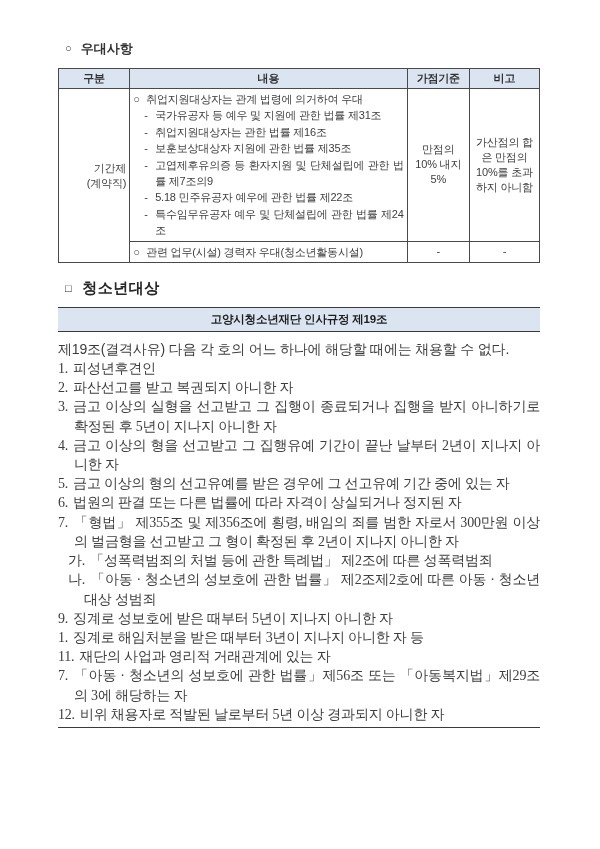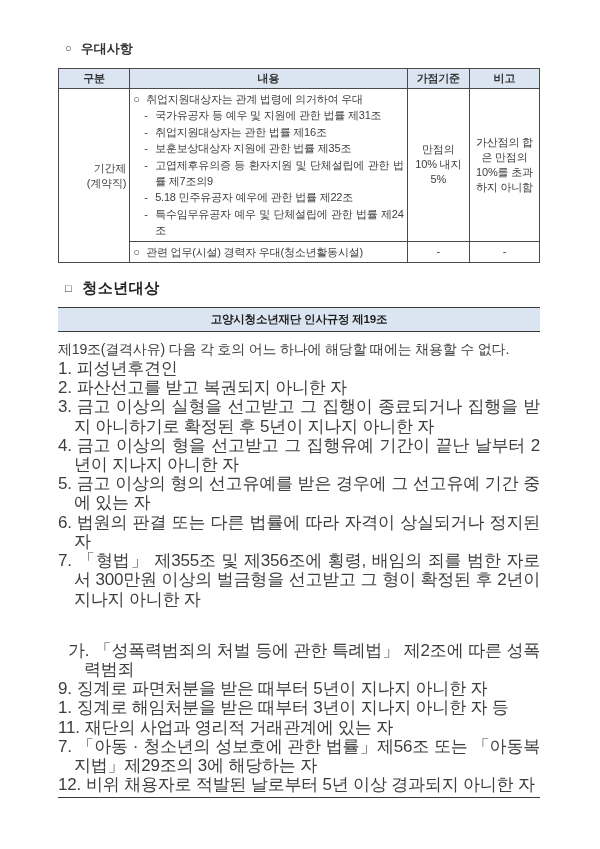--- a/index.html
+++ b/index.html
@@ -31,24 +31,24 @@
   .cline .ctext{flex:1;text-align:justify;}
   .cline.sub{padding-left:11px;}
   .cline.sub .cmark{flex:0 0 11px;}
   td.row2c{padding:3px 4px 3px 5px;height:16px;}
 
   
   .banner{margin-top:9px;background:#dbe5f1;border-top:1.5px solid #3a3a3a;border-bottom:1.5px solid #3a3a3a;
     text-align:center;font-size:11.5px;font-weight:700;color:#1d1d1d;padding:4px 0 4px 0;letter-spacing:-0.2px;}
   .intro{margin-top:8px;font-size:14px;line-height:19px;letter-spacing:-0.2px;}
   .items{margin-top:0;}
-  .item{font-size:17px;line-height:19.2px;letter-spacing:-0.2px;
-    padding-left:16px;text-indent:-16px;text-align:justify;}
+  .item{font-size:14px;line-height:19.2px;letter-spacing:-0.2px;
+    padding-left:16px;text-indent:-16px;text-align:justify;font-family:Liberation Serif, serif;}
   .item .inum{margin-right:5px;}
-  .item.indent{padding-left:26px;text-indent:-16px;margin-top:32px;}
+  .item.indent{padding-left:26px;text-indent:-16px;}
   .divider{border:none;border-top:1.5px solid #3a3a3a;margin:3px 0 0 0;width:482px;}
 </style>
 </head>
 <body>
 
 <div class="page">
 
   <div class="h1">
     <span class="bullet">○</span>
     <span>우대사항</span>
@@ -132,21 +132,22 @@
 
   <div class="items">
       <div class="item"><span class="inum">1.</span><span>피성년후견인</span></div>
       <div class="item"><span class="inum">2.</span><span>파산선고를 받고 복권되지 아니한 자</span></div>
       <div class="item"><span class="inum">3.</span><span>금고 이상의 실형을 선고받고 그 집행이 종료되거나 집행을 받지 아니하기로 확정된 후 5년이 지나지 아니한 자</span></div>
       <div class="item"><span class="inum">4.</span><span>금고 이상의 형을 선고받고 그 집행유예 기간이 끝난 날부터 2년이 지나지 아니한 자</span></div>
       <div class="item"><span class="inum">5.</span><span>금고 이상의 형의 선고유예를 받은 경우에 그 선고유예 기간 중에 있는 자</span></div>
       <div class="item"><span class="inum">6.</span><span>법원의 판결 또는 다른 법률에 따라 자격이 상실되거나 정지된 자</span></div>
       <div class="item"><span class="inum">7.</span><span>「형법」 제355조 및 제356조에 횡령, 배임의 죄를 범한 자로서 300만원 이상의 벌금형을 선고받고 그 형이 확정된 후 2년이 지나지 아니한 자</span></div>
       <div class="item indent"><span class="inum">가.</span><span>「성폭력범죄의 처벌 등에 관한 특례법」 제2조에 따른 성폭력범죄</span></div>
-      <div class="item"><span class="inum">9.</span><span>징계로 파면처분을 받은 때부터 5년이 지나지 아니한 자</span></div>
+      <div class="item indent"><span class="inum">나.</span><span>「아동 · 청소년의 성보호에 관한 법률」 제2조제2호에 따른 아동 · 청소년대상 성범죄</span></div>
+      <div class="item"><span class="inum">9.</span><span>징계로 성보호에 받은 때부터 5년이 지나지 아니한 자</span></div>
       <div class="item"><span class="inum">1.</span><span>징계로 해임처분을 받은 때부터 3년이 지나지 아니한 자 등</span></div>
       <div class="item"><span class="inum">11.</span><span>재단의 사업과 영리적 거래관계에 있는 자</span></div>
       <div class="item"><span class="inum">7.</span><span>「아동 · 청소년의 성보호에 관한 법률」제56조 또는 「아동복지법」제29조의 3에 해당하는 자</span></div>
       <div class="item"><span class="inum">12.</span><span>비위 채용자로 적발된 날로부터 5년 이상 경과되지 아니한 자</span></div>
     </div>
 
   <hr class="divider">
 
 </div>
 

